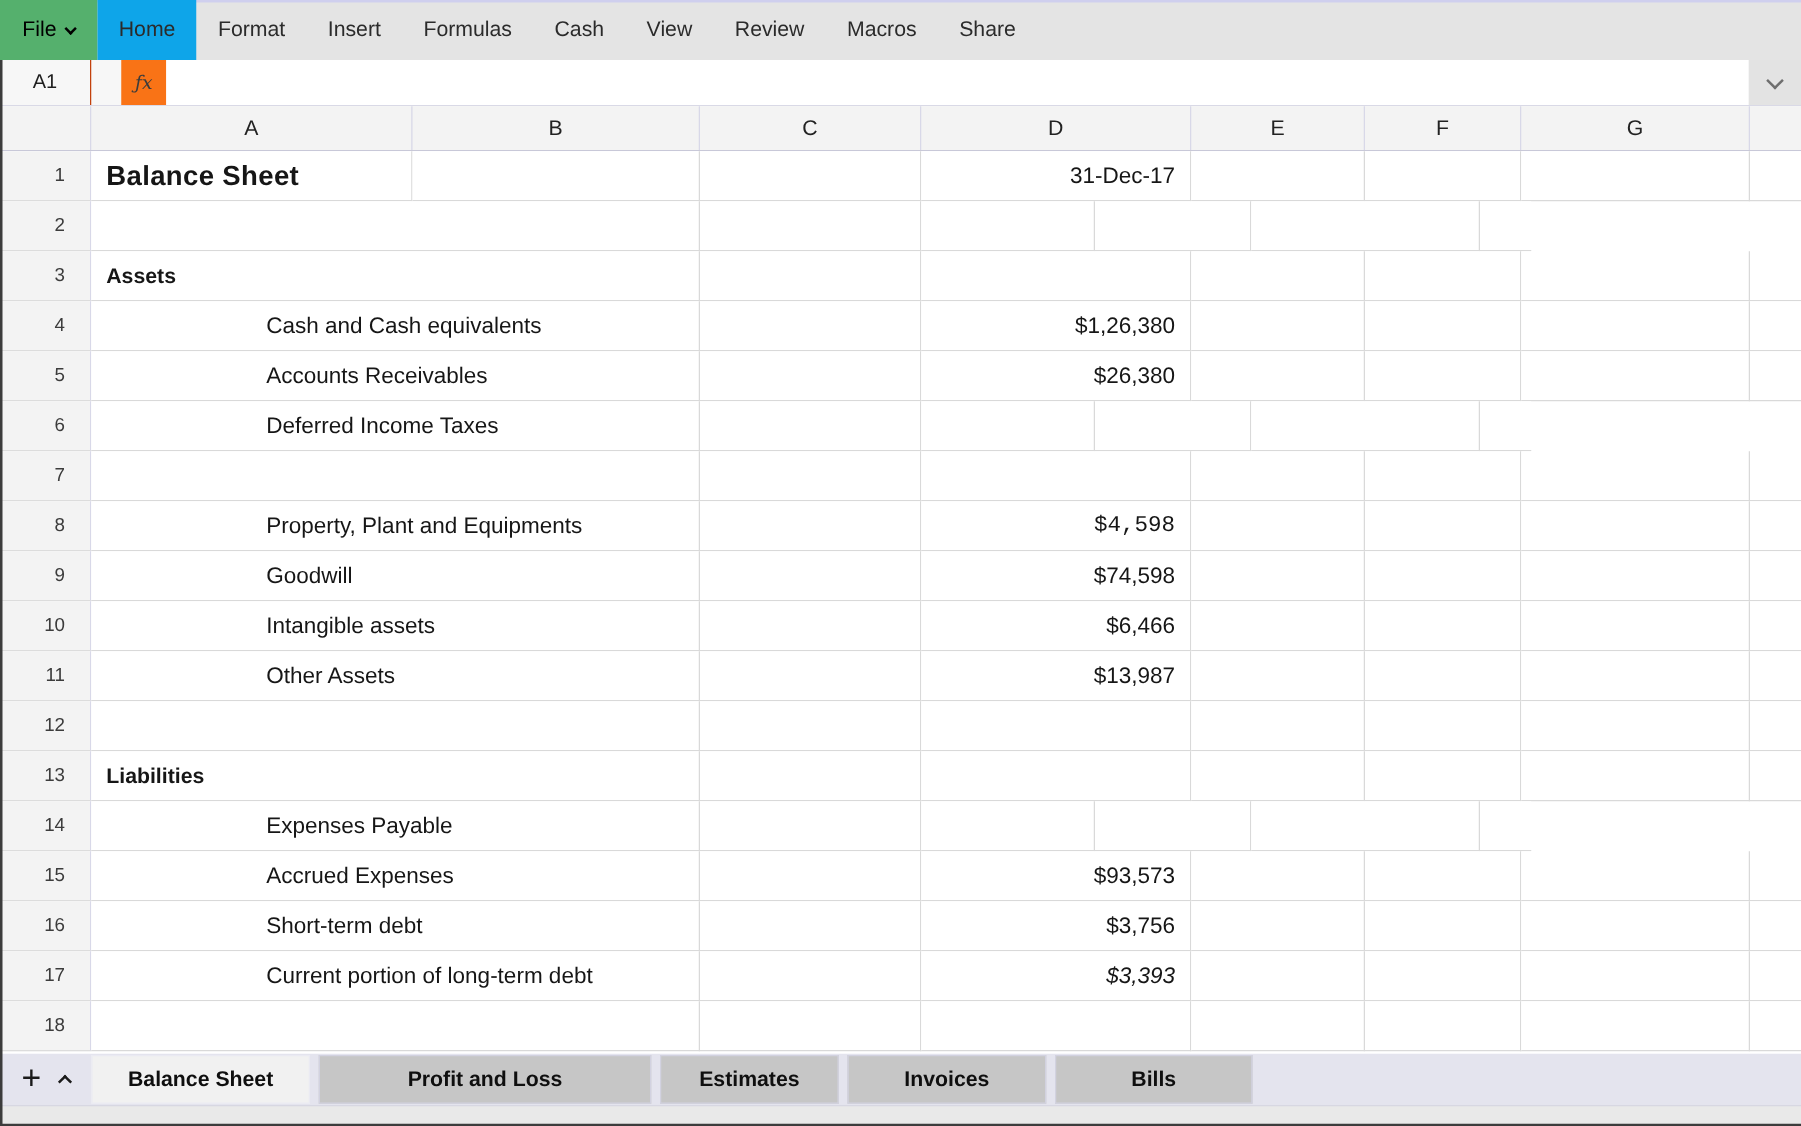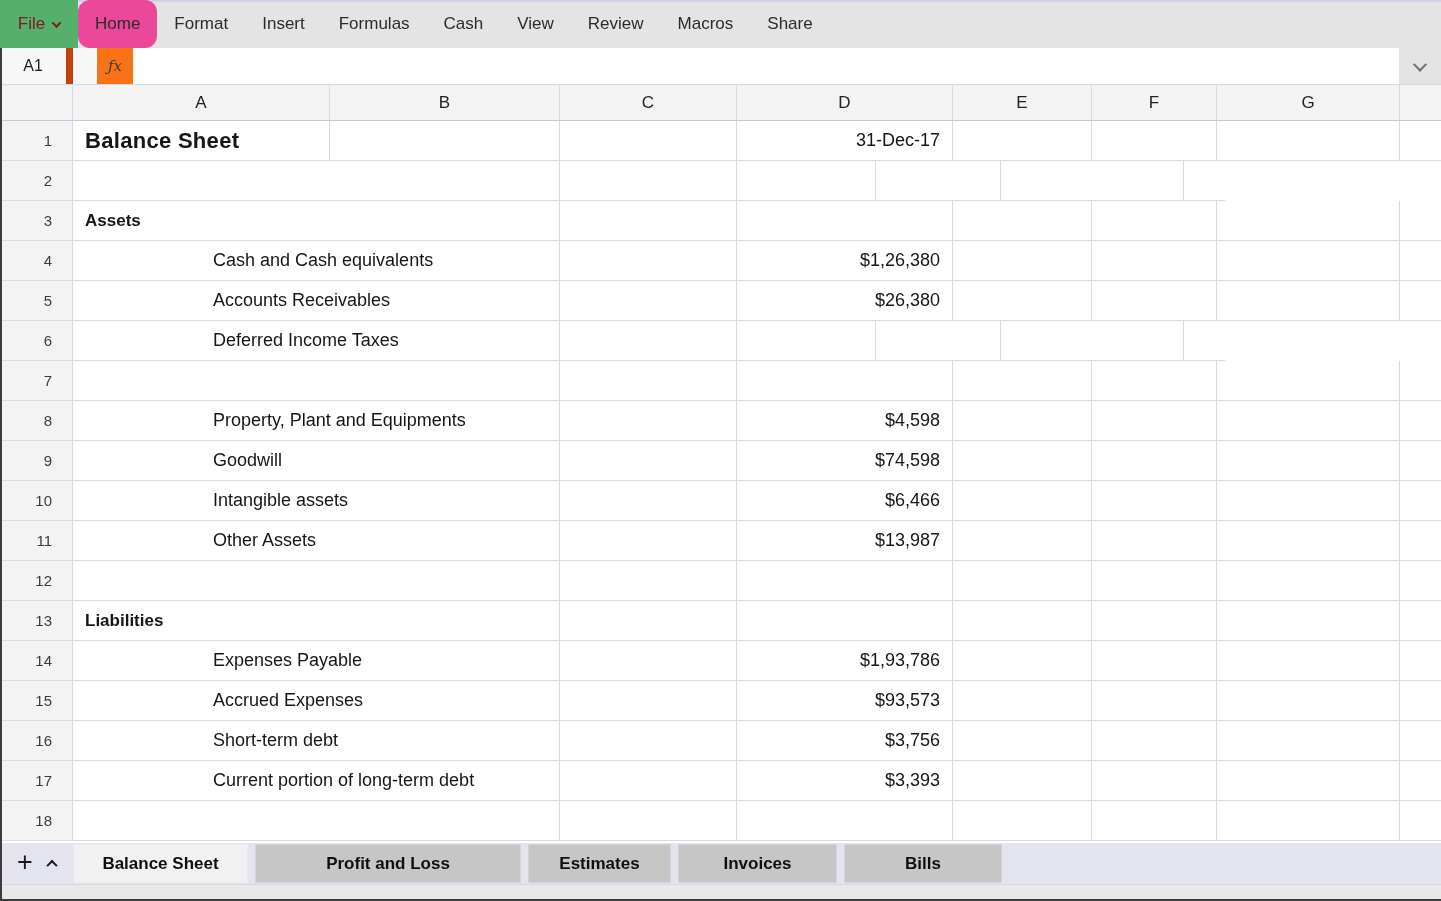--- a/index.html
+++ b/index.html
@@ -4,34 +4,34 @@
 <style>
   * { margin:0; padding:0; box-sizing:border-box; }
   html,body { background:#ffffff; }
   body { font-family:"Liberation Sans", sans-serif; }
 
   .app { position:relative; width:1441px; height:901px; background:#fff; overflow:hidden; }
 
   
   .menubar { height:48px; background:#e4e4e4; display:flex; align-items:stretch;
              box-shadow: inset 0 2px 0 var(--top-edge); }
-  .file-btn { width:78px; background:var(--green); color:#7f1d1d; display:flex;
+  .file-btn { width:78px; background:var(--green); color:#000000; display:flex;
               align-items:center; justify-content:center; gap:8px; font-size:17px; cursor:default; }
   .chev { display:inline-block; width:8px; height:8px; border-right:2px solid currentColor;
           border-bottom:2px solid currentColor; transform:rotate(45deg) translate(-1px,-1px); }
   .file-btn .chev { width:7px; height:7px; }
   .menu-items { display:flex; align-items:stretch; }
   .menu-item { padding:0 17px; display:flex; align-items:center; font-size:17px; color:#2b2b2b; }
-  .menu-item.active { background:#ec4899;border-radius:12px; }
+  .menu-item.active { background:#0ea5e9; }
 
   
   .formula-row { height:37px; display:flex; align-items:stretch; background:#f7f7f7;
                  border-bottom:1px solid #d9d9e6; }
   .name-box { width:73px; display:flex; align-items:center; justify-content:center;
-              font-size:16px; color:#1f1f1f; border-right:7px solid #c2410c; }
+              font-size:16px; color:#1f1f1f; border-right:1px solid #c2410c; }
   .fx-btn { width:36px; margin-left:24px; background:#f97316; display:flex; align-items:center;
             justify-content:center; }
   .fx-glyph { font-family:"DejaVu Serif", serif; font-style:italic; font-size:15px; color:#3c3c3c; }
   .formula-input { flex:1; background:#fff; display:flex; align-items:center;
                    font-size:16px; color:#1f1f1f; padding:0 8px; }
   .fb-expand { width:42px; background:#e3e3e3; display:flex; align-items:center; justify-content:center;
                color:#6e6e6e; }
   .fb-expand .chev { width:10px; height:10px; }
 
   
@@ -188,21 +188,21 @@
         <div class="cell num" style="width: 216px;"></div>
         <div class="cell" style="width: 139px;"></div>
         <div class="cell" style="width: 125px;"></div>
         <div class="cell" style="width: 183px;"></div>
         <div class="cell last" style="width: 41px;"></div>
       </div>
       <div class="grid-row">
         <div class="row-header">8</div>
         <div class="cell indent" style="width: 487px;">Property, Plant and Equipments</div>
         <div class="cell" style="width: 177px;"></div>
-        <div class="cell num" style="width: 216px;">$4,598</div>
+        <div class="cell num" style="width: 216px; font-family: Liberation Mono, monospace;">$4,598</div>
         <div class="cell" style="width: 139px;"></div>
         <div class="cell" style="width: 125px;"></div>
         <div class="cell" style="width: 183px;"></div>
         <div class="cell last" style="width: 41px;"></div>
       </div>
       <div class="grid-row">
         <div class="row-header">9</div>
         <div class="cell indent" style="width: 487px;">Goodwill</div>
         <div class="cell" style="width: 177px;"></div>
         <div class="cell num" style="width: 216px;">$74,598</div>
@@ -248,21 +248,20 @@
         <div class="cell num" style="width: 216px;"></div>
         <div class="cell" style="width: 139px;"></div>
         <div class="cell" style="width: 125px;"></div>
         <div class="cell" style="width: 183px;"></div>
         <div class="cell last" style="width: 41px;"></div>
       </div>
       <div class="grid-row">
         <div class="row-header">14</div>
         <div class="cell indent" style="width: 487px;">Expenses Payable</div>
         <div class="cell" style="width: 177px;"></div>
-        <div class="cell num" style="width: 216px;">$1,93,786</div>
         <div class="cell" style="width: 139px;"></div>
         <div class="cell" style="width: 125px;"></div>
         <div class="cell" style="width: 183px;"></div>
         <div class="cell last" style="width: 41px;"></div>
       </div>
       <div class="grid-row">
         <div class="row-header">15</div>
         <div class="cell indent" style="width: 487px;">Accrued Expenses</div>
         <div class="cell" style="width: 177px;"></div>
         <div class="cell num" style="width: 216px;">$93,573</div>
@@ -278,21 +277,21 @@
         <div class="cell num" style="width: 216px;">$3,756</div>
         <div class="cell" style="width: 139px;"></div>
         <div class="cell" style="width: 125px;"></div>
         <div class="cell" style="width: 183px;"></div>
         <div class="cell last" style="width: 41px;"></div>
       </div>
       <div class="grid-row">
         <div class="row-header">17</div>
         <div class="cell indent" style="width: 487px;">Current portion of long-term debt</div>
         <div class="cell" style="width: 177px;"></div>
-        <div class="cell num" style="width: 216px;">$3,393</div>
+        <div class="cell num" style="width: 216px; font-style: italic;">$3,393</div>
         <div class="cell" style="width: 139px;"></div>
         <div class="cell" style="width: 125px;"></div>
         <div class="cell" style="width: 183px;"></div>
         <div class="cell last" style="width: 41px;"></div>
       </div>
       <div class="grid-row">
         <div class="row-header">18</div>
         <div class="cell" style="width: 487px;"></div>
         <div class="cell" style="width: 177px;"></div>
         <div class="cell num" style="width: 216px;"></div>

